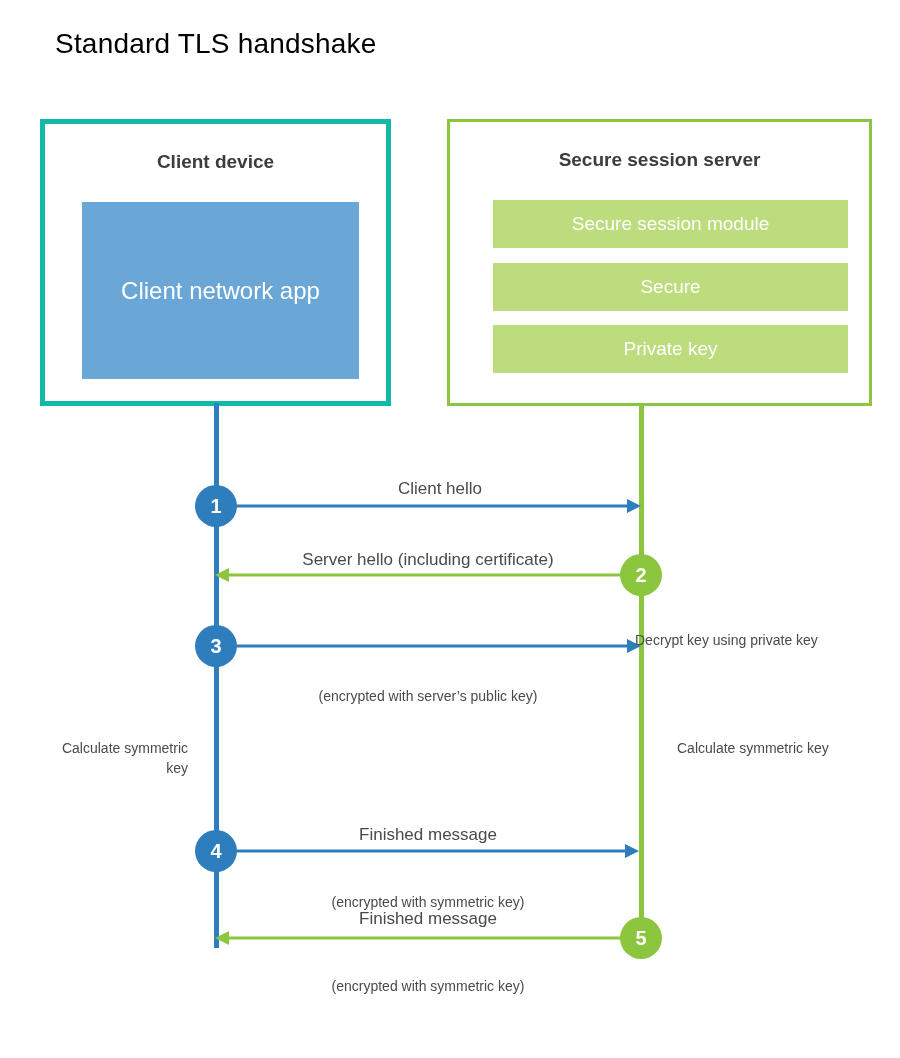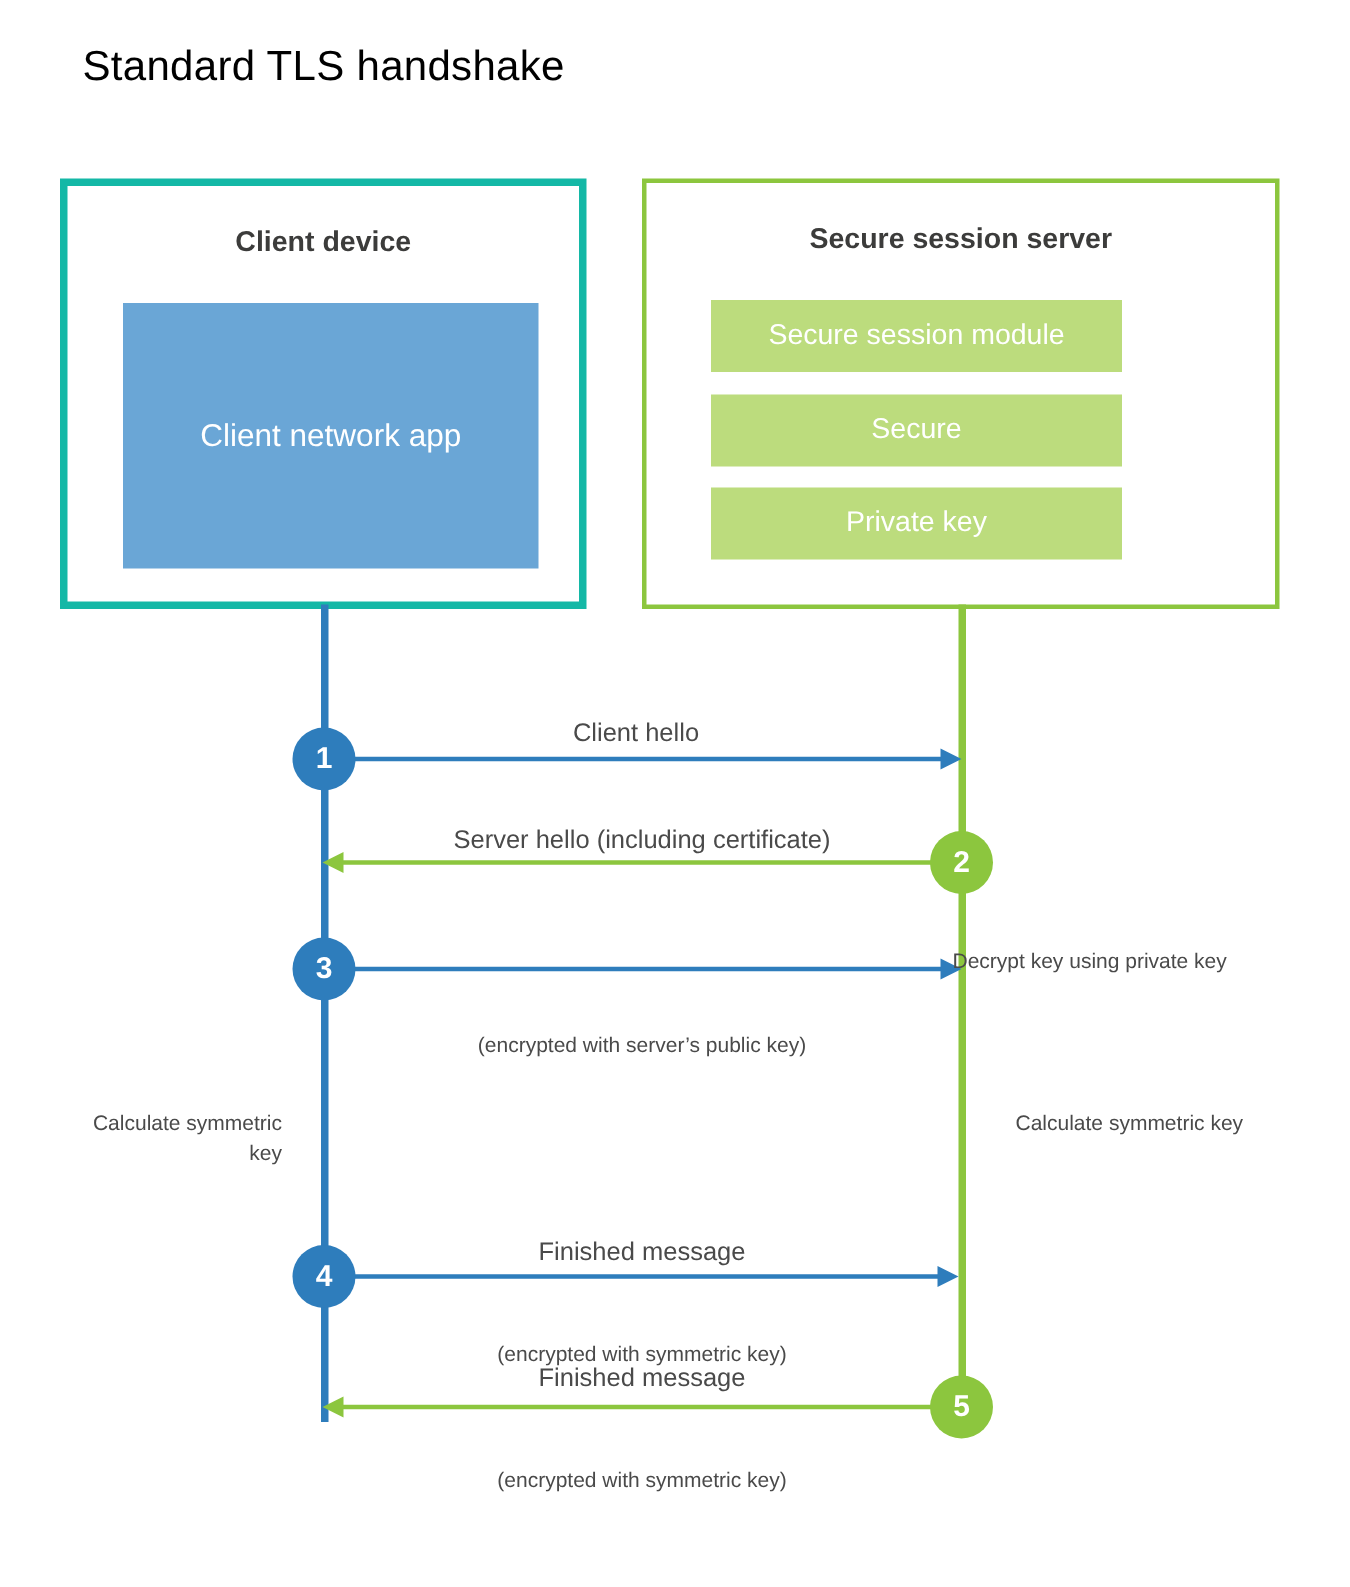--- a/index.html
+++ b/index.html
@@ -41,21 +41,21 @@
     box-sizing: border-box;
   }
   #client-box {
     left: 40px;
     top: 119px;
     width: 351px;
     height: 287px;
     border: 5px solid #14b8a6;
   }
   #server-box {
-    left: 428px;
+    left: 447px;
     top: 119px;
     width: 425px;
     height: 287px;
     border: 3px solid #8cc63e;
     padding-left: 16px;
   }
   .party-title {
     position: absolute;
     left: 0;
     right: 0;
@@ -68,35 +68,35 @@
 
   
   #client-app-block {
     position: absolute;
     left: 37px;
     top: 78px;
     width: 277px;
     height: 177px;
     background: #6aa6d6;
     color: #ffffff;
-    font-size: 21px;
+    font-size: 24px;
     font-weight: 300;
     display: flex;
     align-items: center;
     justify-content: center;
     text-align: center;
     line-height: 1.32;
     padding: 0 12px;
     box-sizing: border-box;
   }
 
   .server-block {
     position: absolute;
     left: 43px;
-    width: 274px;
+    width: 355px;
     height: 48px;
     background: #bcdc7d;
     color: #ffffff;
     font-size: 19px;
     font-weight: 300;
     display: flex;
     align-items: center;
     justify-content: center;
     box-sizing: border-box;
   }
@@ -167,21 +167,21 @@
   .msg-sub {
     position: absolute;
     text-align: center;
     color: #4a4a4a;
     font-size: 14px;
     font-weight: 300;
     white-space: nowrap;
     margin-top: 32px;
   }
 
-  #label-1 { left: 224px; top: 479px; width: 400px; }
+  #label-1 { left: 240px; top: 479px; width: 400px; }
   #label-2 { left: 228px; top: 550px; width: 400px; }
   #label-3 { left: 228px; top: 620px; width: 400px; }
   #sub-3   { left: 228px; top: 656px; width: 400px; }
   #label-4 { left: 228px; top: 825px; width: 400px; }
   #sub-4   { left: 228px; top: 862px; width: 400px; }
   #label-5 { left: 228px; top: 909px; width: 400px; }
   #sub-5   { left: 228px; top: 946px; width: 400px; }
 
   
   .side-note {

